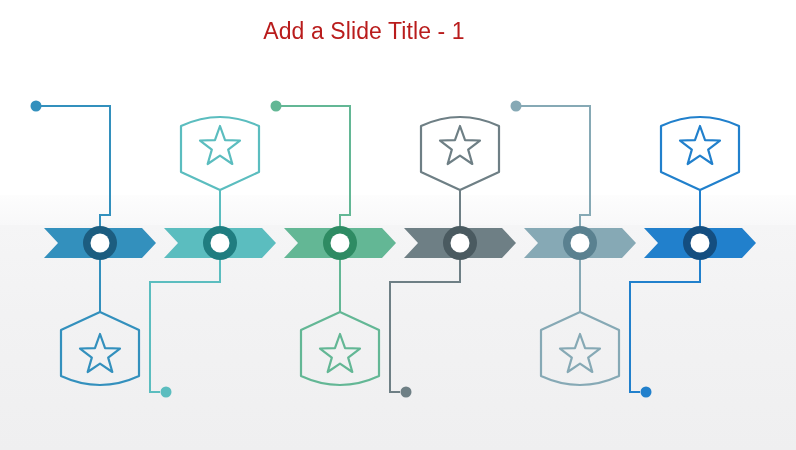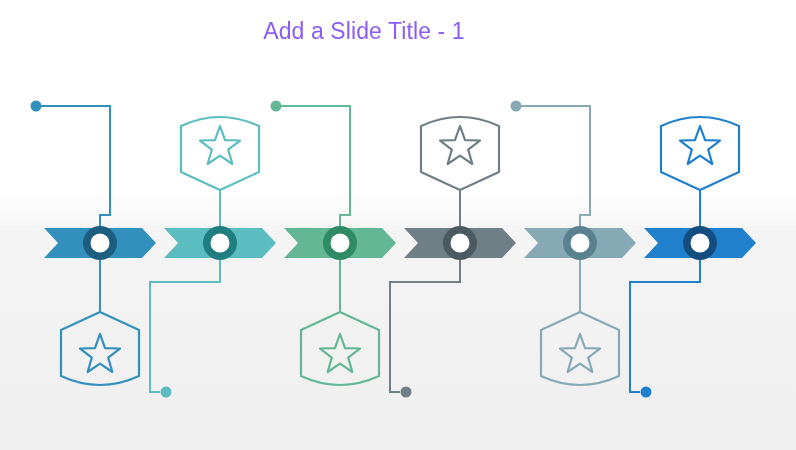--- a/index.html
+++ b/index.html
@@ -18,21 +18,21 @@
     position:absolute;left:0;top:225px;width:796px;height:225px;
     background:linear-gradient(to bottom,#f5f5f6 0%, #f2f2f3 40%, #efeff0 100%);
   }
   .bg-band-top{
     position:absolute;left:0;top:195px;width:796px;height:30px;
     background:linear-gradient(to bottom,#fdfdfd 0%, #f8f8f9 100%);
   }
   .title{
     position:absolute;left:0;top:17px;width:728px;
     text-align:center;
-    font-size:23px;color:#8b5cf6;font-weight:400;
+    font-size:23px;color:#b91c1c;font-weight:400;
     letter-spacing:0.1px;
     line-height:28px;
   }
   svg.layer{position:absolute;left:0;top:0;width:796px;height:450px;}
 </style>
 </head>
 <body>
 
 <div id="slide">
 

